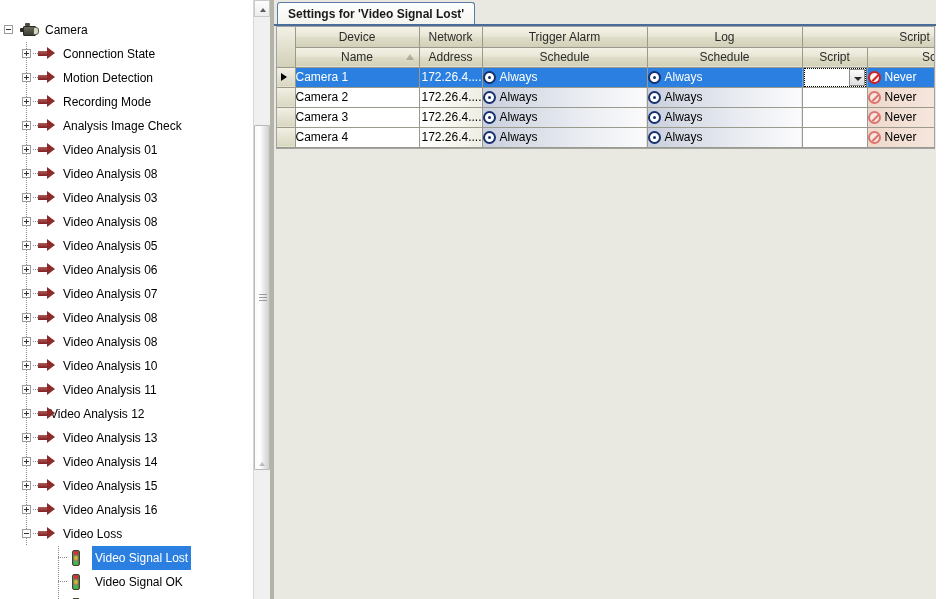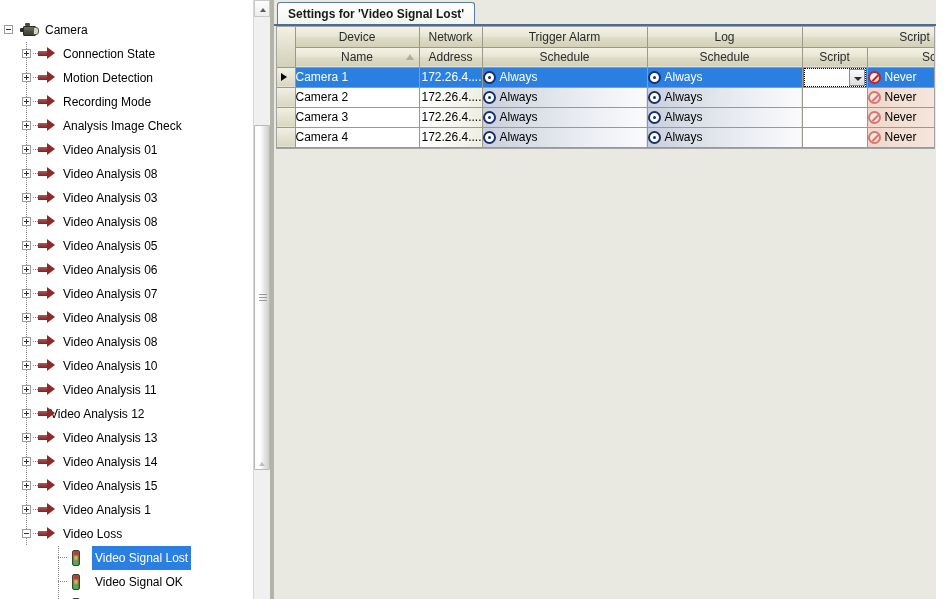--- a/index.html
+++ b/index.html
@@ -433,21 +433,21 @@
         <div class="tnode">
           <span class="dots-v" style="left:26px;"></span>
           <span class="twist plus" style="left:22px;top:7px;"></span>
           <span class="dots-h" style="left:33px;top:11px;width:6px;"></span>
           <span style="position:absolute;left:38px;top:4px;">
             <span class="arw">
               <span class="arw-shaft"></span>
               <span class="arw-head"></span>
             </span>
           </span>
-          <span class="tlabel" style="margin-left:60px;">Video Analysis 1</span>
+          <span class="tlabel" style="margin-left:60px;">Video Analysis 16</span>
         </div>
         <div class="tnode">
           <span class="dots-v" style="left:26px;"></span>
           <span class="twist" style="left:22px;top:7px;"></span>
           <span class="dots-h" style="left:33px;top:11px;width:6px;"></span>
           <span style="position:absolute;left:38px;top:4px;">
             <span class="arw">
               <span class="arw-shaft"></span>
               <span class="arw-head"></span>
             </span>

